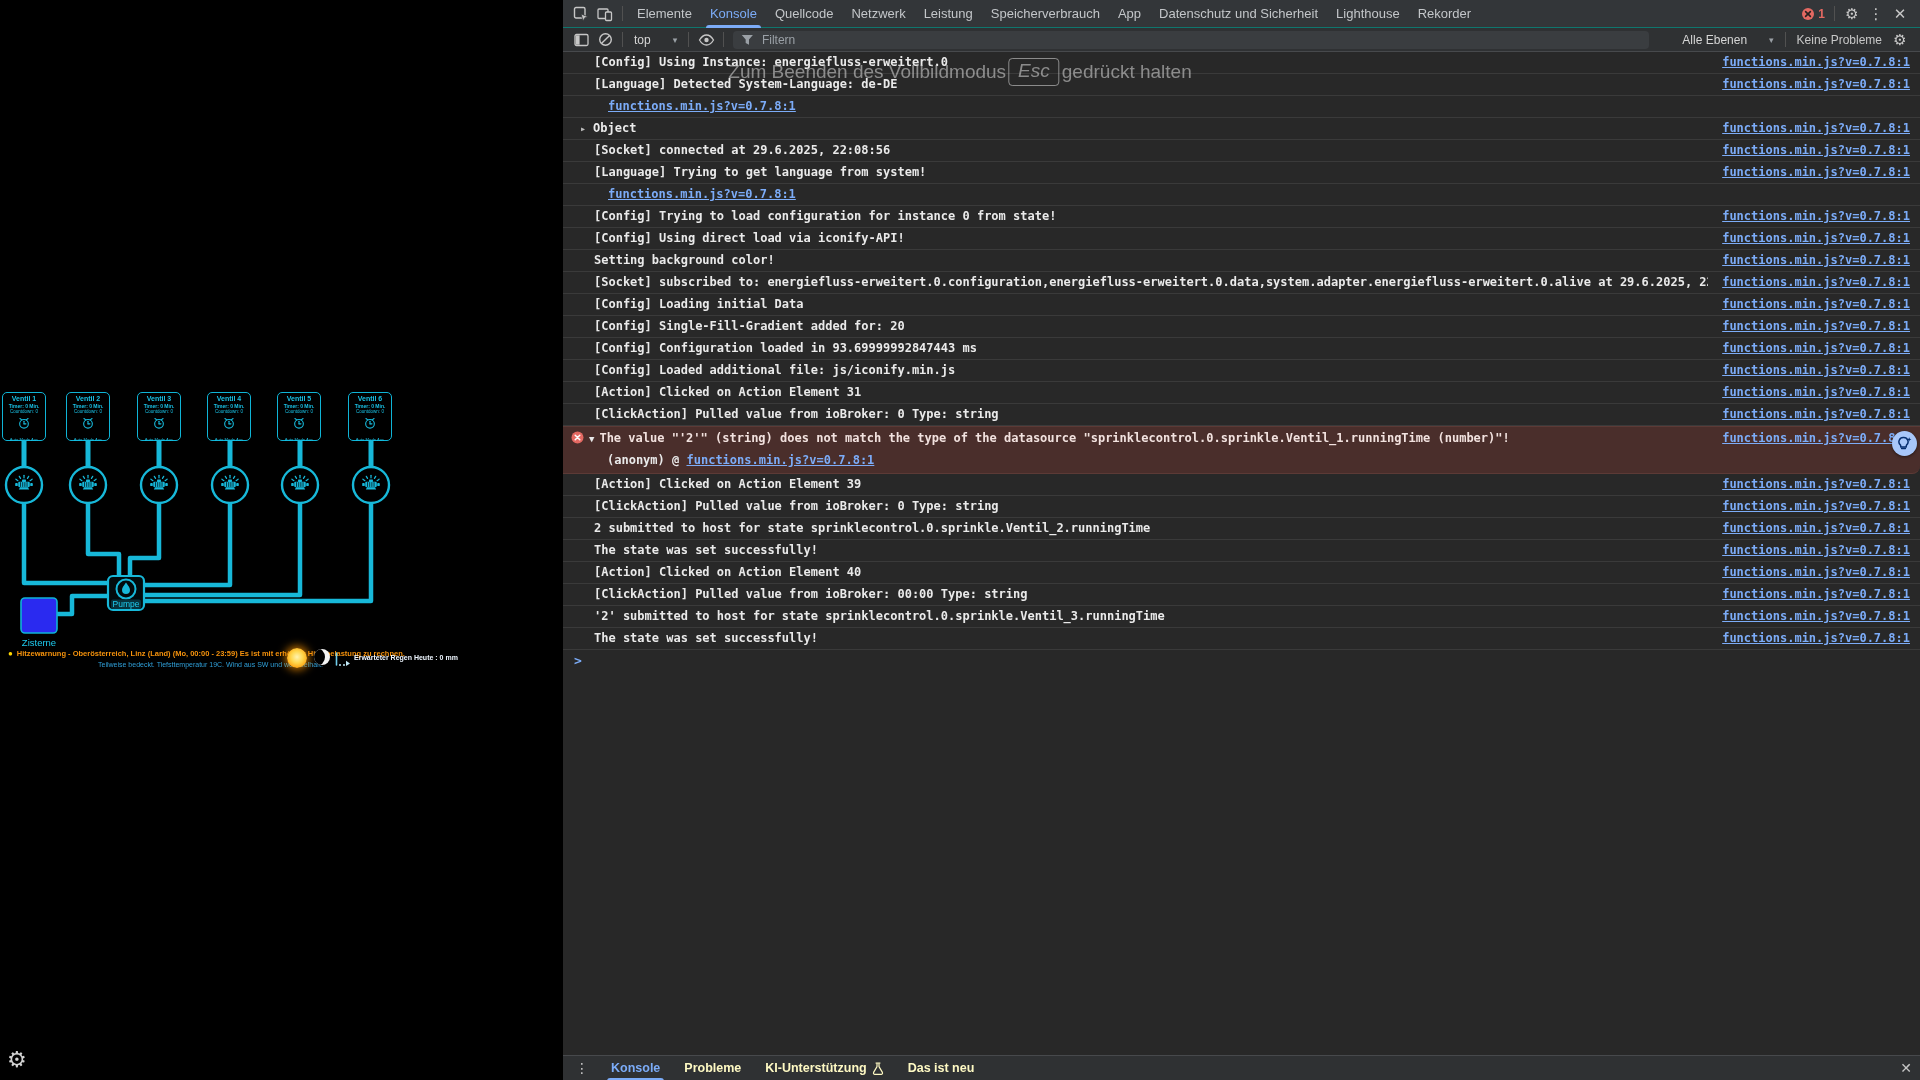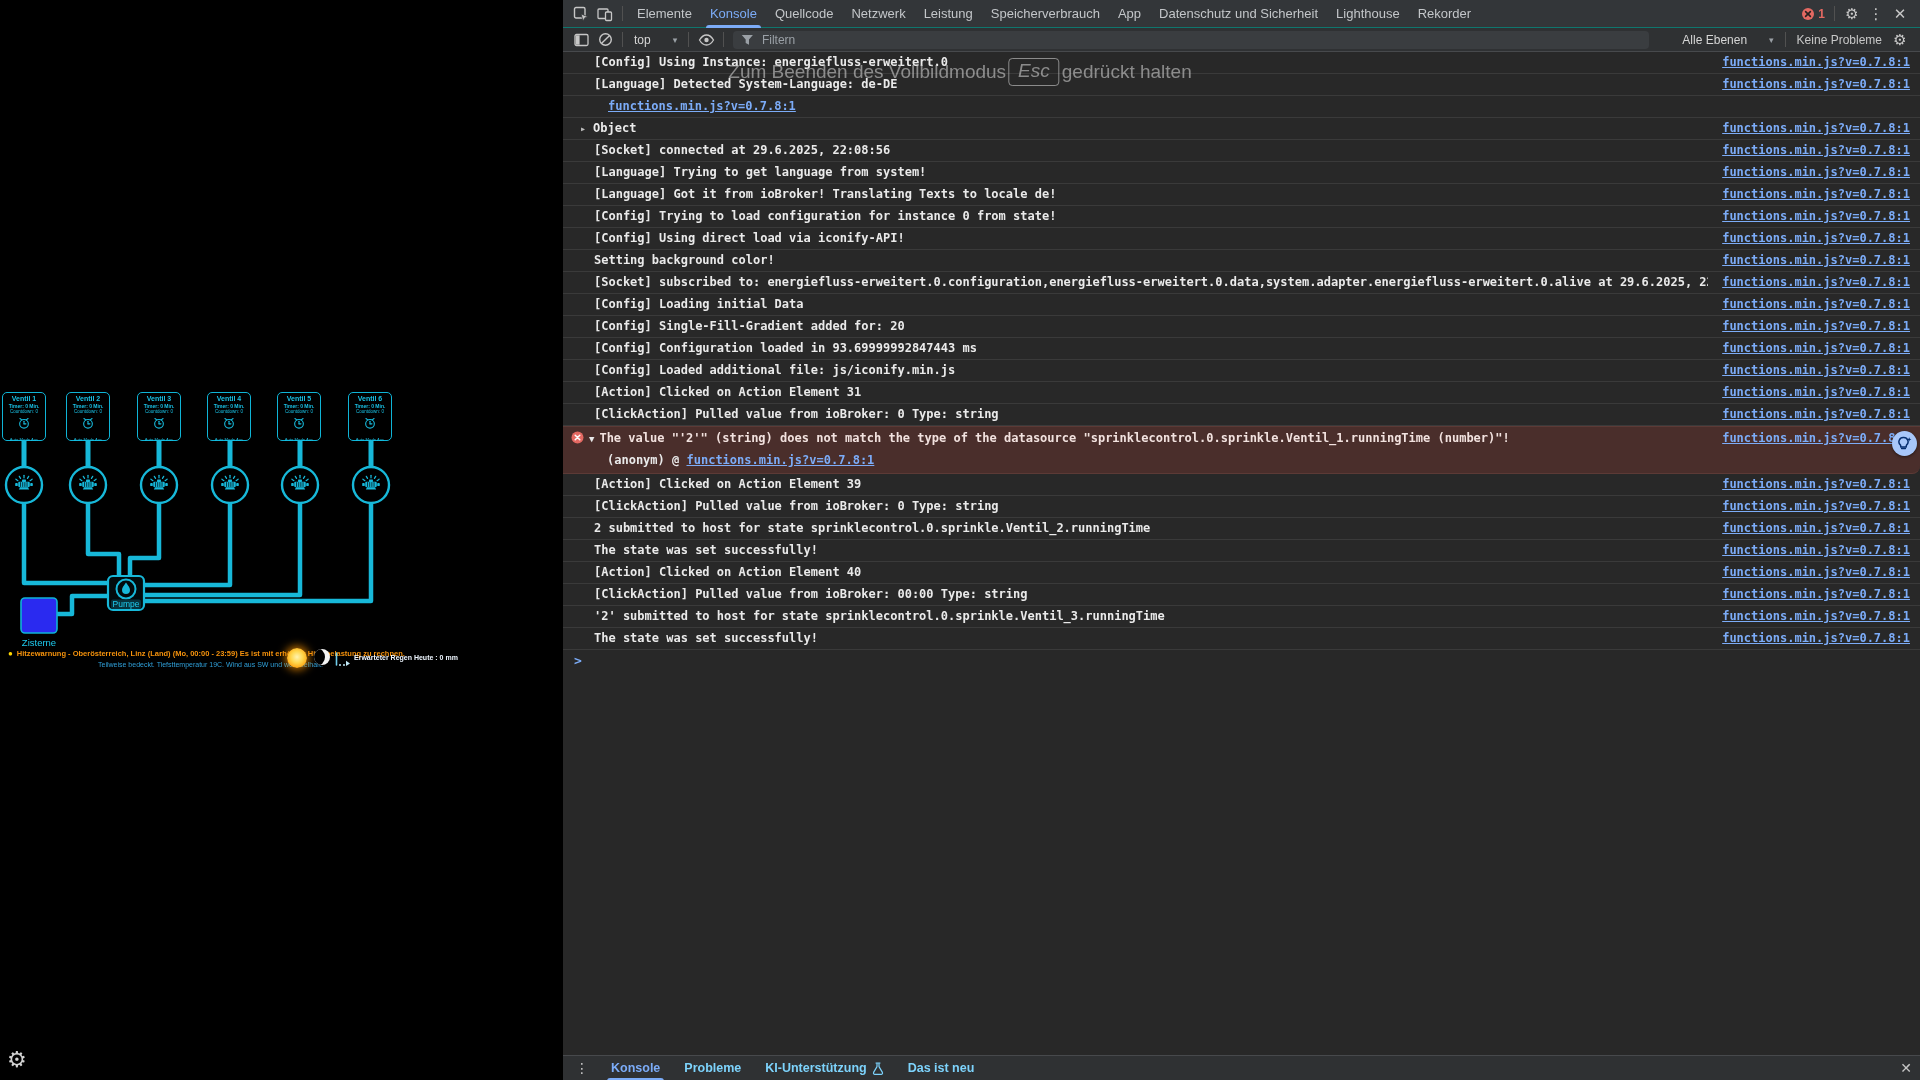--- a/index.html
+++ b/index.html
@@ -79,21 +79,21 @@
   .err-stack{line-height:20px;font-size:12px;font-weight:600;color:#eaeaea;padding-left:36px;}
   .stack-link{color:#7cacf8;text-decoration:underline;}
   .ai-btn{position:absolute;right:3px;top:4px;width:25px;height:25px;border-radius:50%;
           background:#a8c7fa;display:flex;align-items:center;justify-content:center;box-shadow:0 1px 3px rgba(0,0,0,.5);}
   .prompt-row{height:22px;line-height:22px;padding-left:11px;color:#7cacf8;font-size:13px;font-weight:bold;}
 
   .drawer{position:absolute;bottom:0;left:0;right:0;height:25px;background:#2f3133;border-top:1px solid #47494c;
           display:flex;align-items:center;padding:0 8px 0 12px;box-sizing:border-box;}
   .drawer-dots{color:#c7c7c7;font-size:14px;margin-right:10px;font-family:"DejaVu Sans",sans-serif;}
   .dw-tab{height:25px;display:flex;align-items:center;gap:5px;padding:0 12px;font-size:12.5px;
-          color:#7dd3fc;position:relative;white-space:nowrap;font-weight:bold;}
+          color:#fef9c3;position:relative;white-space:nowrap;font-weight:bold;}
   .dw-tab.active{color:#7cacf8;}
   .dw-tab.active::after{content:"";position:absolute;left:8px;right:8px;bottom:0;height:3px;
           background:#7cacf8;border-radius:3px 3px 0 0;}
   .drawer-right{margin-left:auto;color:#c7c7c7;font-size:14px;font-family:"DejaVu Sans",sans-serif;}
 
   
   .fs-toast{position:absolute;top:58px;left:960px;transform:translateX(-50%);display:flex;align-items:center;
             gap:2px;font-size:19px;color:rgba(200,200,200,.62);z-index:60;pointer-events:none;white-space:nowrap;}
   .fs-key{border:1.5px solid rgba(200,200,200,.62);border-radius:4px;padding:1px 9px 3px;font-style:italic;}
 </style>
@@ -406,21 +406,20 @@
         </div>
         <div class="log-row">
           <span class="row-text">[Socket] connected at 29.6.2025, 22:08:56</span>
           <a class="row-link">functions.min.js?v=0.7.8:1</a>
         </div>
         <div class="log-row">
           <span class="row-text">[Language] Trying to get language from system!</span>
           <a class="row-link">functions.min.js?v=0.7.8:1</a>
         </div>
         <div class="log-row">
-          <span class="row-text">[Language] Got it from ioBroker! Translating Texts to locale de!</span>
           <a class="row-link">functions.min.js?v=0.7.8:1</a>
         </div>
         <div class="log-row">
           <span class="row-text">[Config] Trying to load configuration for instance 0 from state!</span>
           <a class="row-link">functions.min.js?v=0.7.8:1</a>
         </div>
         <div class="log-row">
           <span class="row-text">[Config] Using direct load via iconify-API!</span>
           <a class="row-link">functions.min.js?v=0.7.8:1</a>
         </div>

